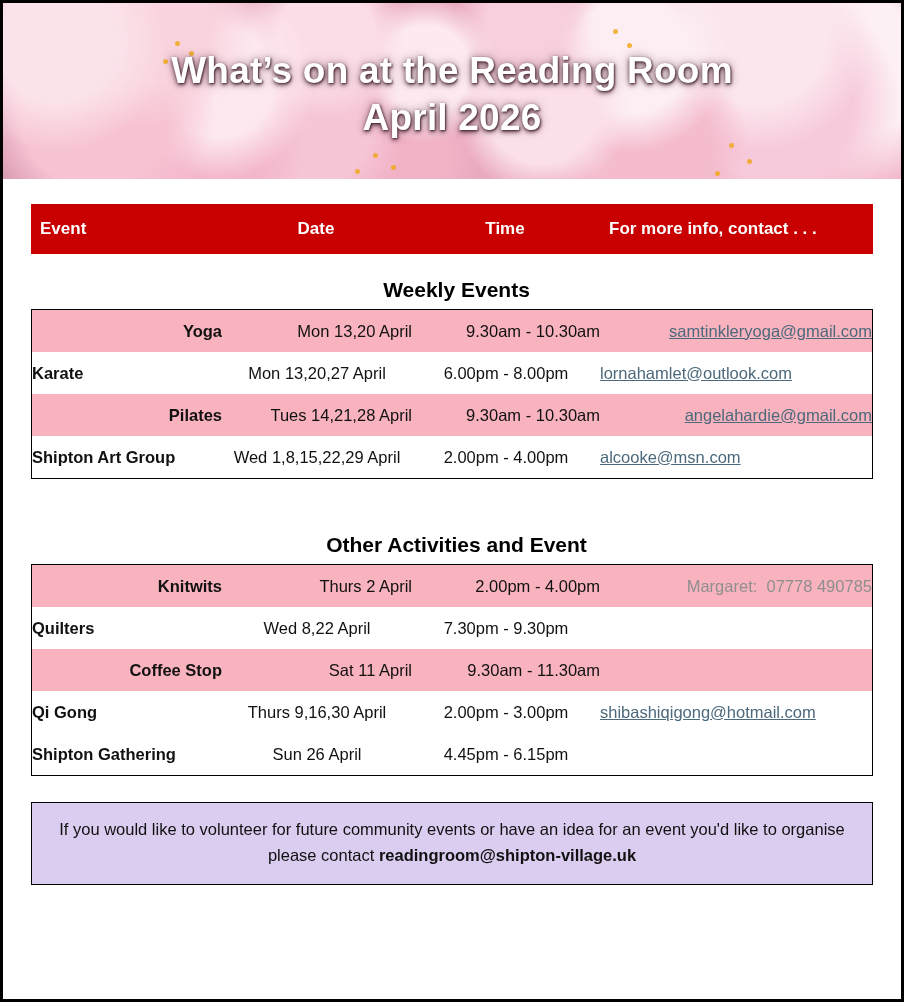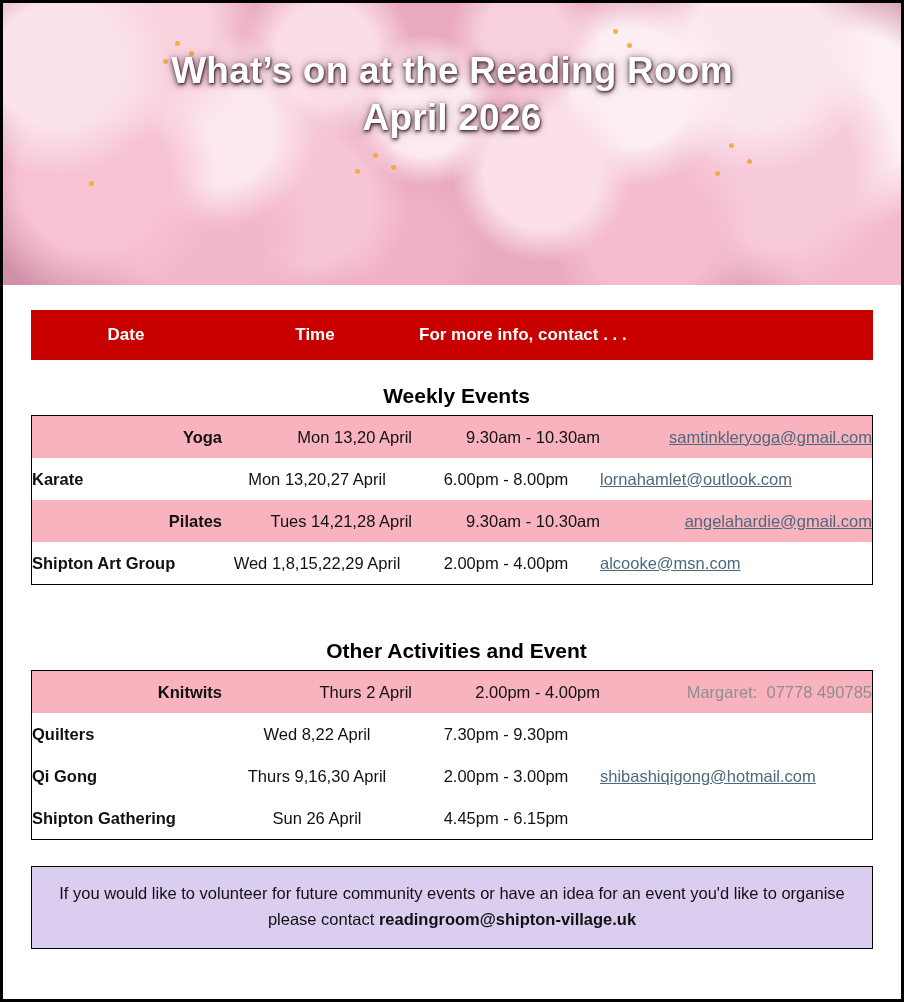--- a/index.html
+++ b/index.html
@@ -19,21 +19,21 @@
     width: 904px;
     height: 1002px;
     box-sizing: border-box;
     border: 3px solid #000000;
     background: #ffffff;
   }
 
   
   .banner {
     position: relative;
-    height: 282px;
+    height: 176px;
     width: 100%;
     overflow: hidden;
     background: #8b5cf6;
   }
   .banner-art {
     position: absolute;
     inset: 0;
     background-color: #2d4a6b;
     background-image:
       radial-gradient(circle at 6% 22%, #fbe3ea 0 7%, rgba(251,227,234,0) 13%),
@@ -175,20 +175,21 @@
     <div class="banner-speck" style="left:744px; top:156px;"></div>
     <div class="banner-speck" style="left:712px; top:168px;"></div>
     <div class="banner-speck" style="left:86px;  top:178px;"></div>
     <div class="banner-title">What’s on at the Reading Room
 April 2026</div>
   </div>
 
   <div class="content">
 
     <div class="col-head">
+      <div class="c1">Event</div>
       <div class="c2">Date</div>
       <div class="c3">Time</div>
       <div class="c4">For more info, contact . . .</div>
     </div>
 
     <div class="section-title">Weekly Events</div>
     <table class="events">
       <tbody>
         <tr class="alt">
           <td class="c-event">Yoga</td>
@@ -225,20 +226,26 @@
           <td class="c-date">Thurs 2 April</td>
           <td class="c-time">2.00pm - 4.00pm</td>
           <td class="c-info"><span class="phone-text">Margaret:  07778 490785</span></td>
         </tr>
         <tr class="plain">
           <td class="c-event">Quilters</td>
           <td class="c-date">Wed 8,22 April</td>
           <td class="c-time">7.30pm - 9.30pm</td>
           <td class="c-info"></td>
         </tr>
+        <tr class="alt">
+          <td class="c-event">Coffee Stop</td>
+          <td class="c-date">Sat 11 April</td>
+          <td class="c-time">9.30am - 11.30am</td>
+          <td class="c-info"></td>
+        </tr>
         <tr class="plain">
           <td class="c-event">Qi Gong</td>
           <td class="c-date">Thurs 9,16,30 April</td>
           <td class="c-time">2.00pm - 3.00pm</td>
           <td class="c-info"><span class="email-link">shibashiqigong@hotmail.com</span></td>
         </tr>
         <tr class="plain">
           <td class="c-event">Shipton Gathering</td>
           <td class="c-date">Sun 26 April</td>
           <td class="c-time">4.45pm - 6.15pm</td>

